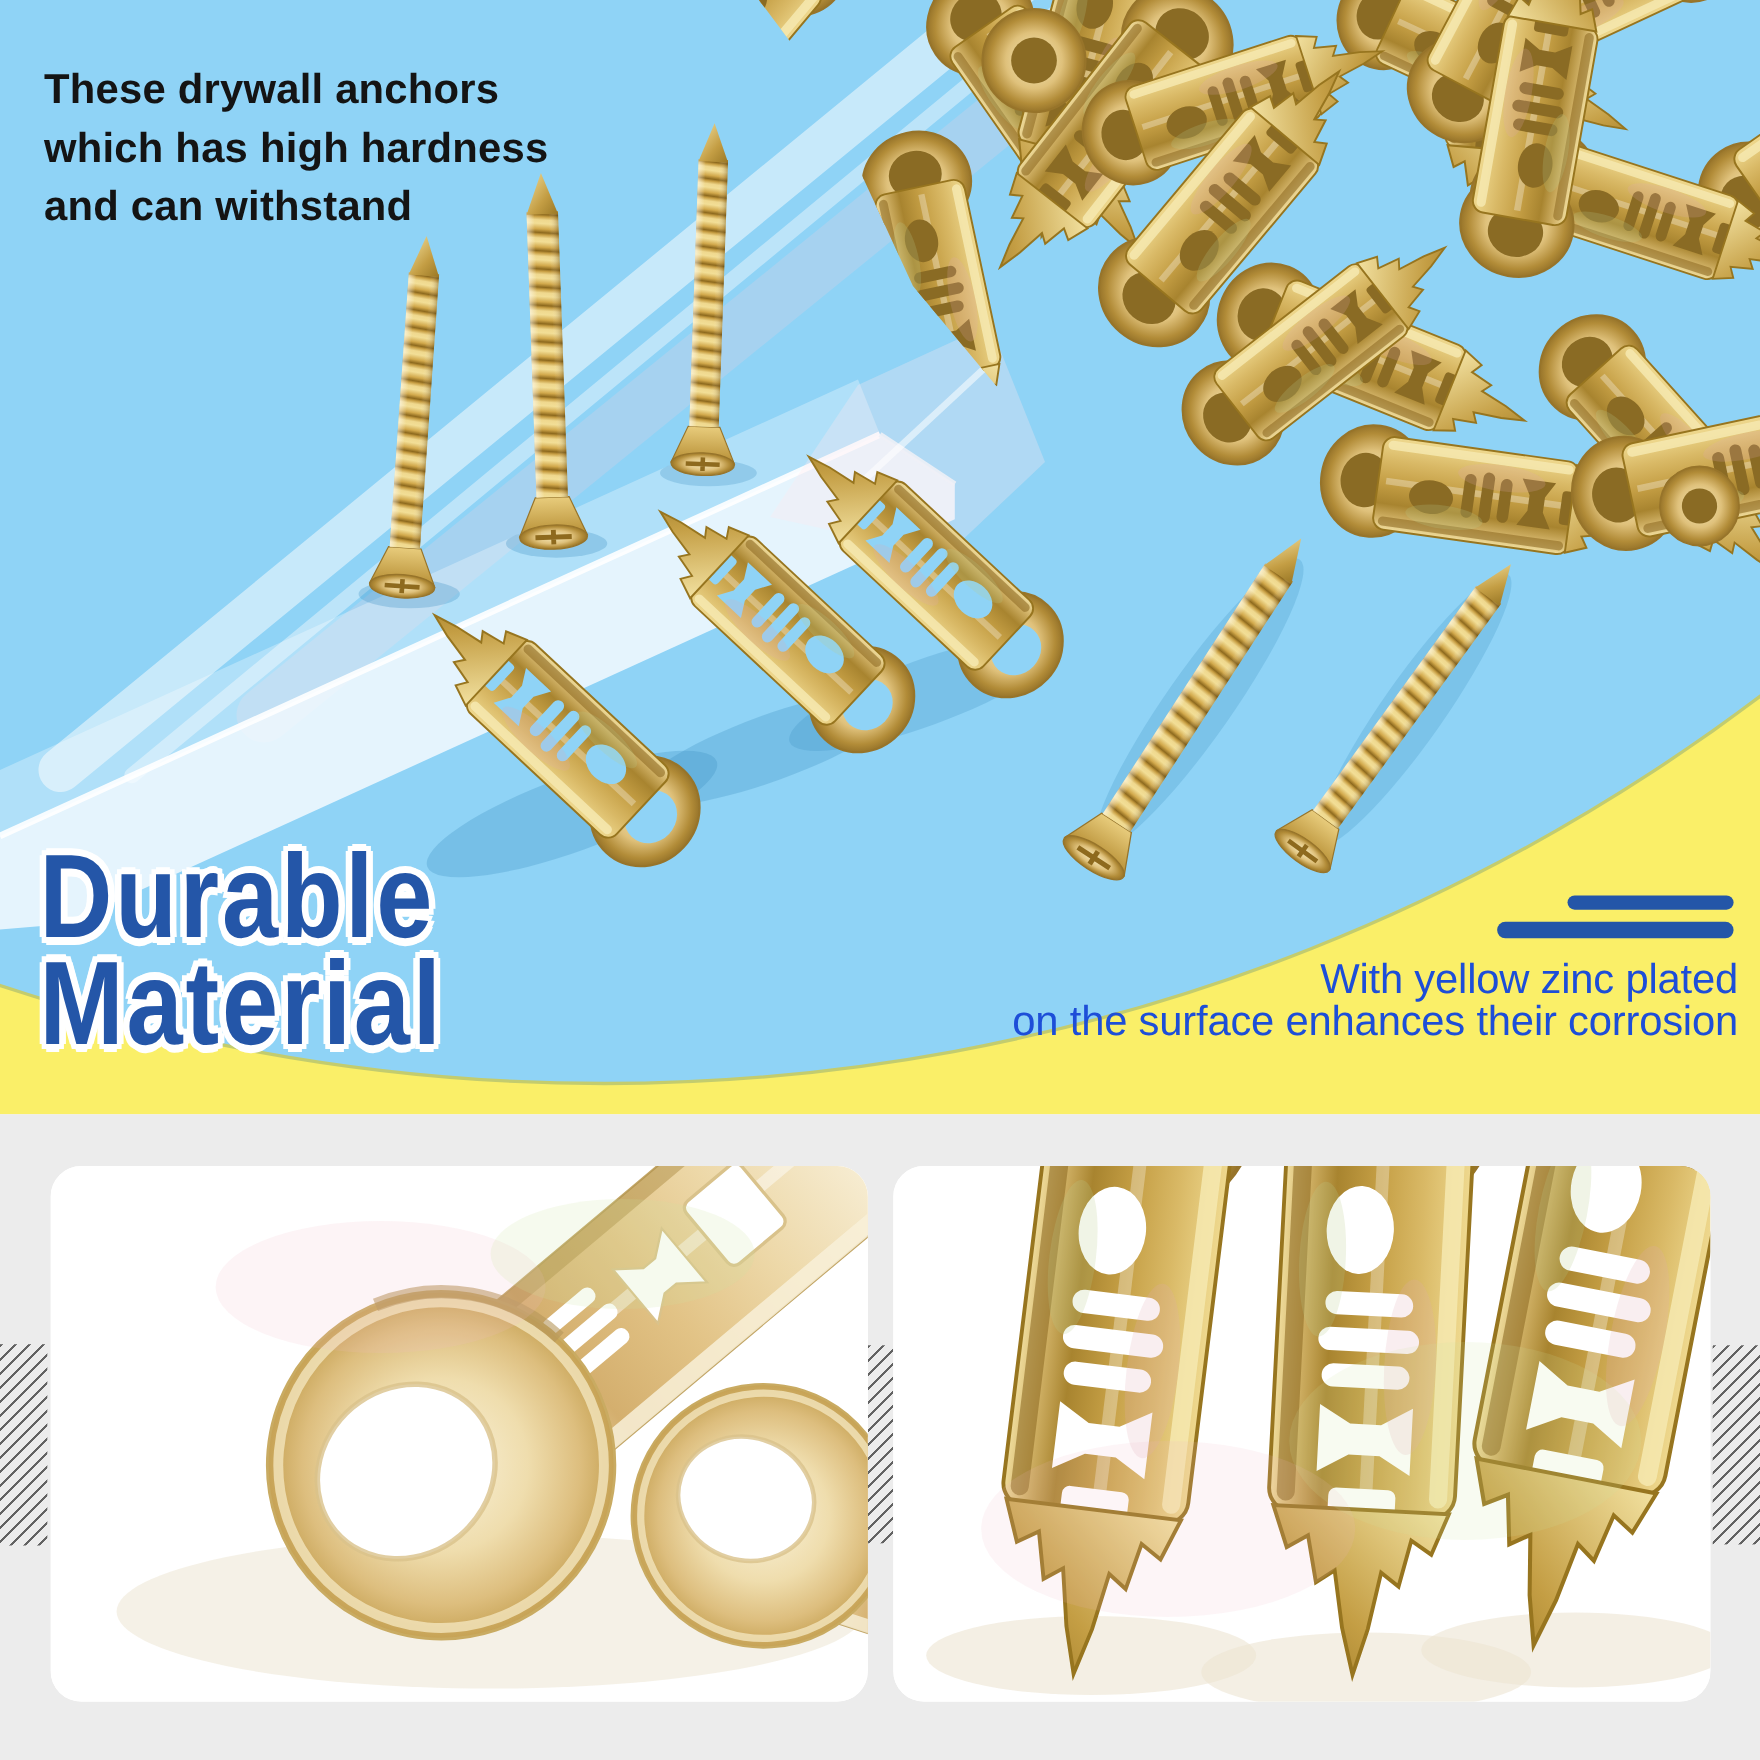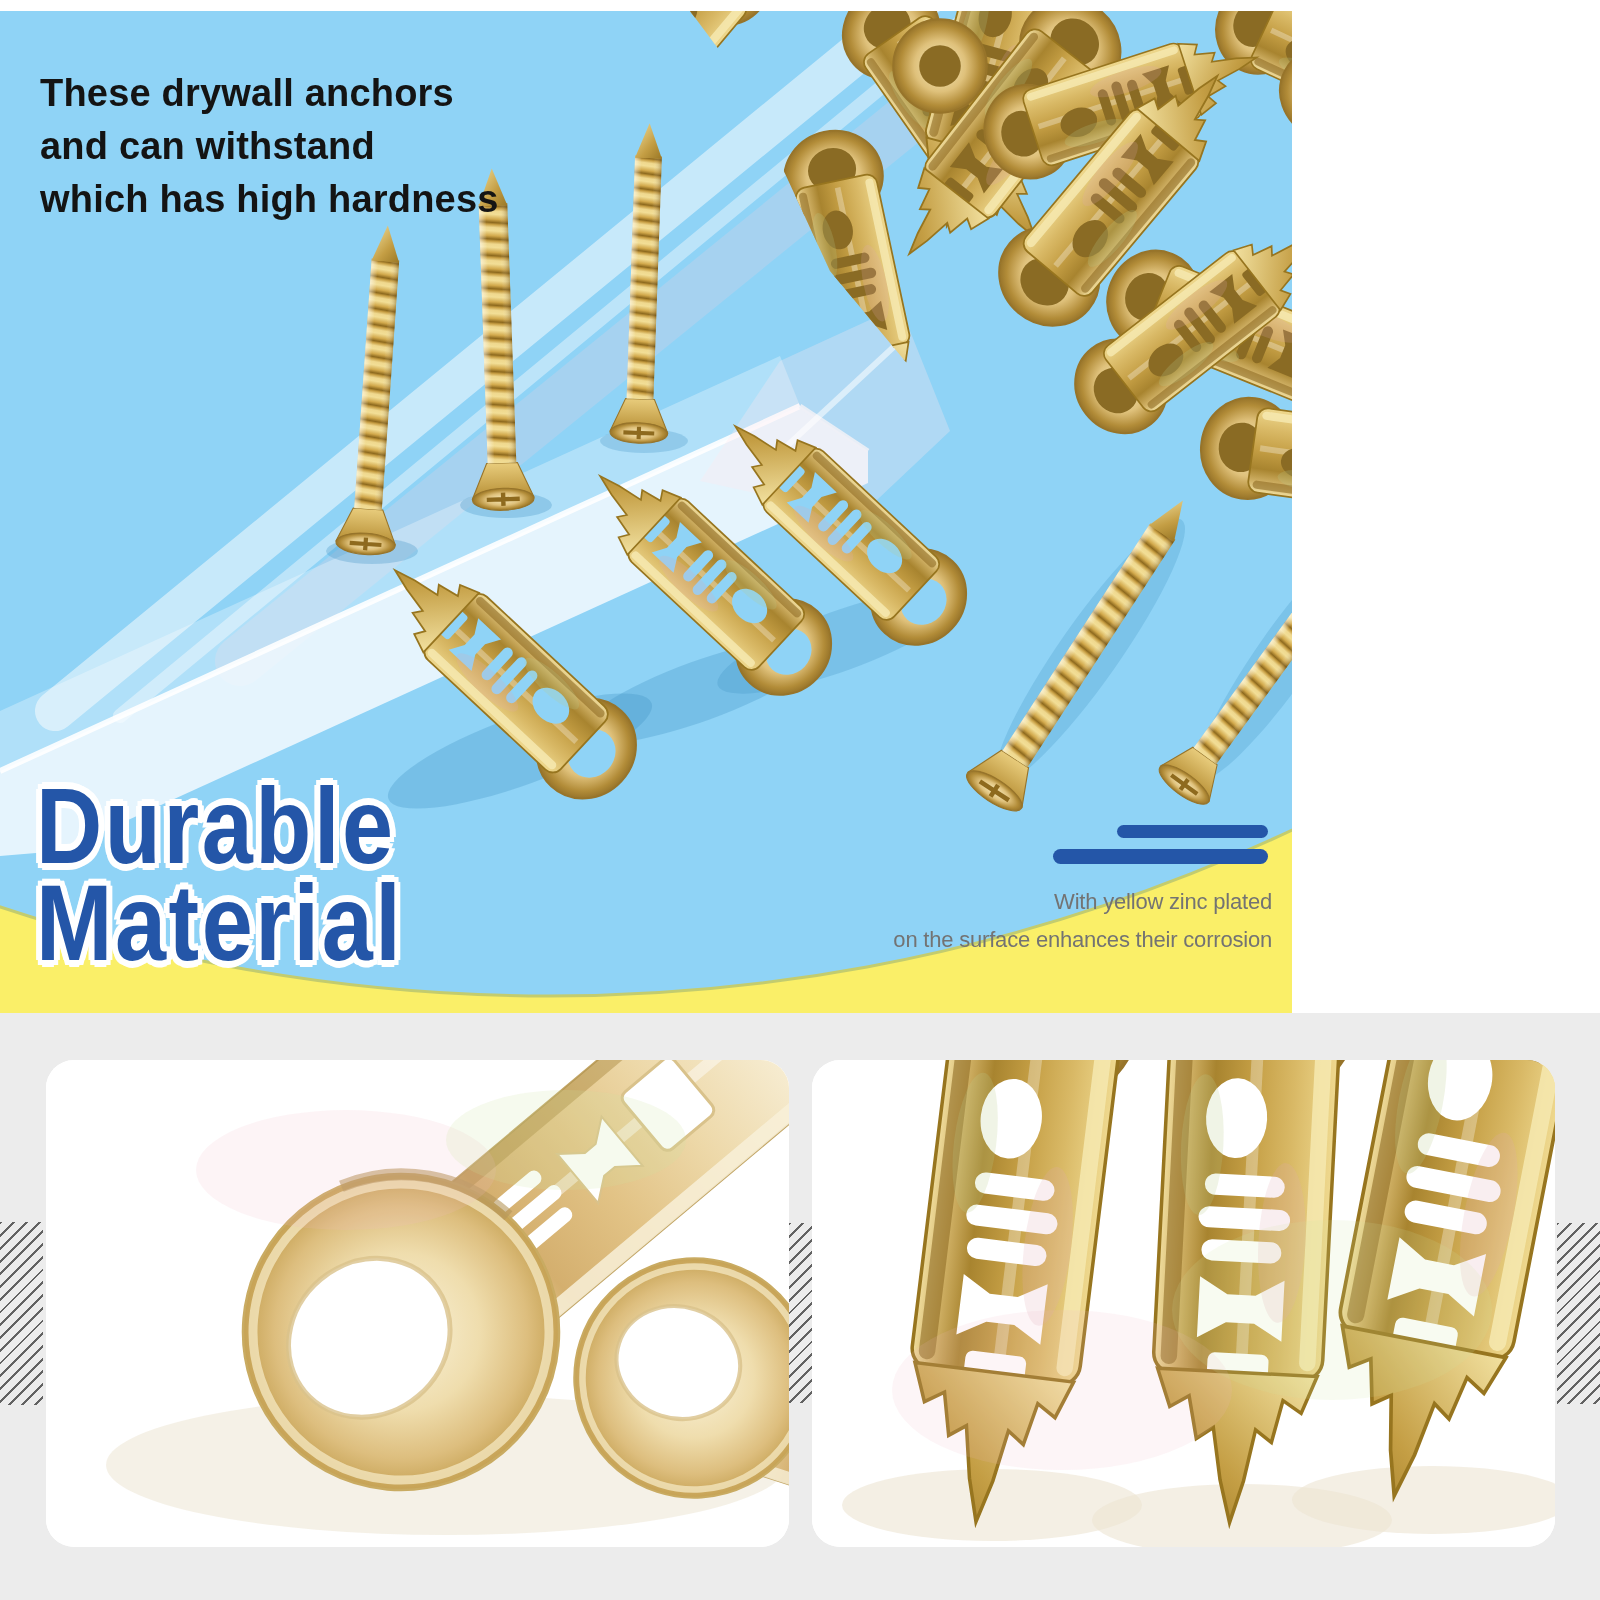--- a/index.html
+++ b/index.html
@@ -1,37 +1,37 @@
 <!DOCTYPE html>
 <html><head>
 <meta charset="utf-8">
 <style>
   html,body{margin:0;padding:0;background:#fff;}
   .stage{
     position:relative;width:1600px;height:1600px;overflow:hidden;
     font-family:"Liberation Sans","DejaVu Sans",sans-serif;
   }
   
-  .top-section{position:absolute;left:0;top:11px;width:1292px;height:1013px;overflow:hidden;background:#FAEF68;}
+  .top-section{position:absolute;left:0;top:0;width:1600px;height:1013px;overflow:hidden;background:#FAEF68;}
   .top-section svg{position:absolute;left:0;top:0;}
   .desc-text{
     position:absolute;left:40px;top:56px;
     font-size:38px;font-weight:bold;color:#141414;line-height:53px;letter-spacing:.2px;
   }
   .headline{
     position:absolute;left:36px;top:766px;
     font-size:108px;font-weight:bold;color:#2456A8;line-height:97px;letter-spacing:3px;
     transform:scaleX(.85);transform-origin:0 0;white-space:nowrap;
     text-shadow:
       -5px -5px 0 #fff, 5px -5px 0 #fff, -5px 5px 0 #fff, 5px 5px 0 #fff,
       -7px 0 0 #fff, 7px 0 0 #fff, 0 -7px 0 #fff, 0 7px 0 #fff;
   }
   .benefit-text{
     position:absolute;right:20px;top:872px;width:760px;
-    font-size:22px;color:#737373;line-height:38px;text-align:right;letter-spacing:-0.2px;
+    font-size:38px;color:#1d4ed8;line-height:38px;text-align:right;letter-spacing:-0.2px;
   }
   .accent-bar{position:absolute;background:#2456A8;border-radius:9px;}
   .accent-bar.top{right:24px;top:814px;width:151px;height:13px;}
   .accent-bar.bottom{right:24px;top:838px;width:215px;height:15px;}
   
   .bottom-section{position:absolute;left:0;top:1013px;width:1600px;height:587px;background:#ECECEC;}
   .stripe-patch{
     position:absolute;
     background:repeating-linear-gradient(135deg,#4a4a4a 0 2px,rgba(0,0,0,0) 2px 9px);
     opacity:.85;
@@ -216,22 +216,22 @@
       </g>
 
       <g>
         <use href="#screwDef" transform="translate(1015,748) rotate(33) scale(1.15)"></use>
         <use href="#screwDef" transform="translate(1205,745) rotate(36) scale(1.07)"></use>
       </g>
     </svg>
 
     <div class="desc-text">
       <div>These drywall anchors</div>
+      <div>which has high hardness</div>
       <div>and can withstand</div>
-      <div>which has high hardness</div>
     </div>
 
     <div class="headline">
       <div>Durable</div>
       <div>Material</div>
     </div>
 
     <div class="accent-bar top"></div>
     <div class="accent-bar bottom"></div>
 

